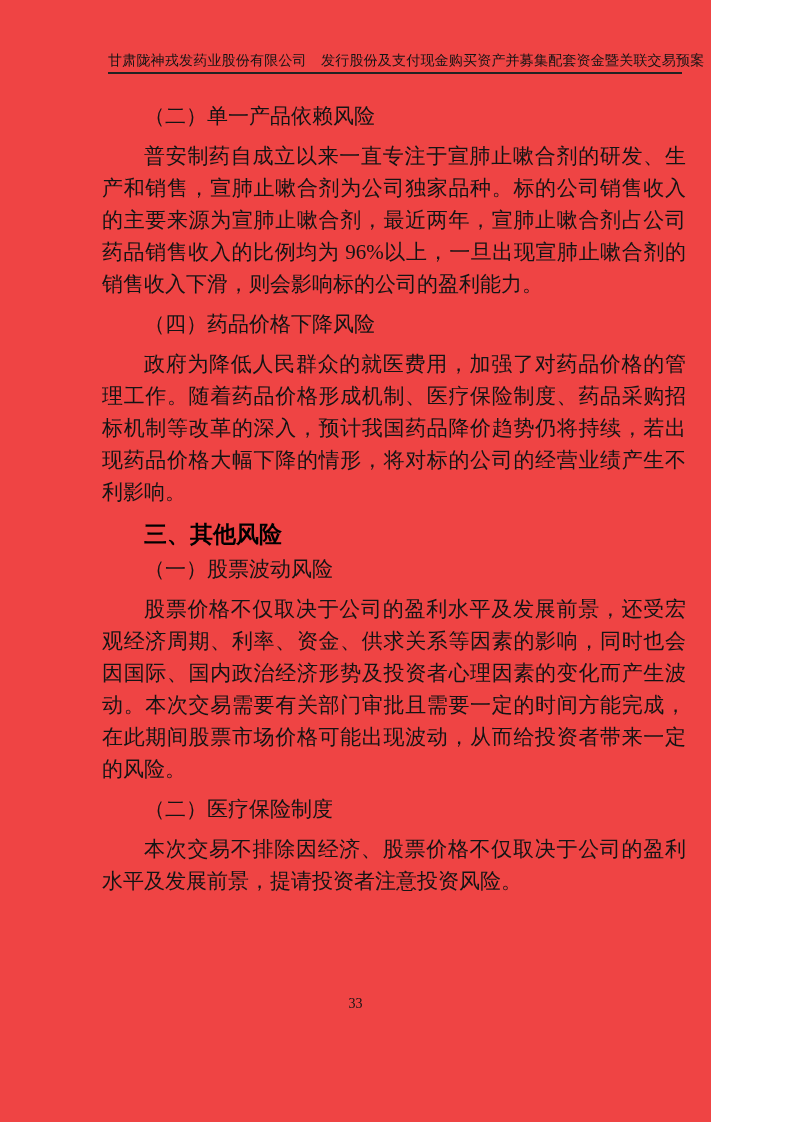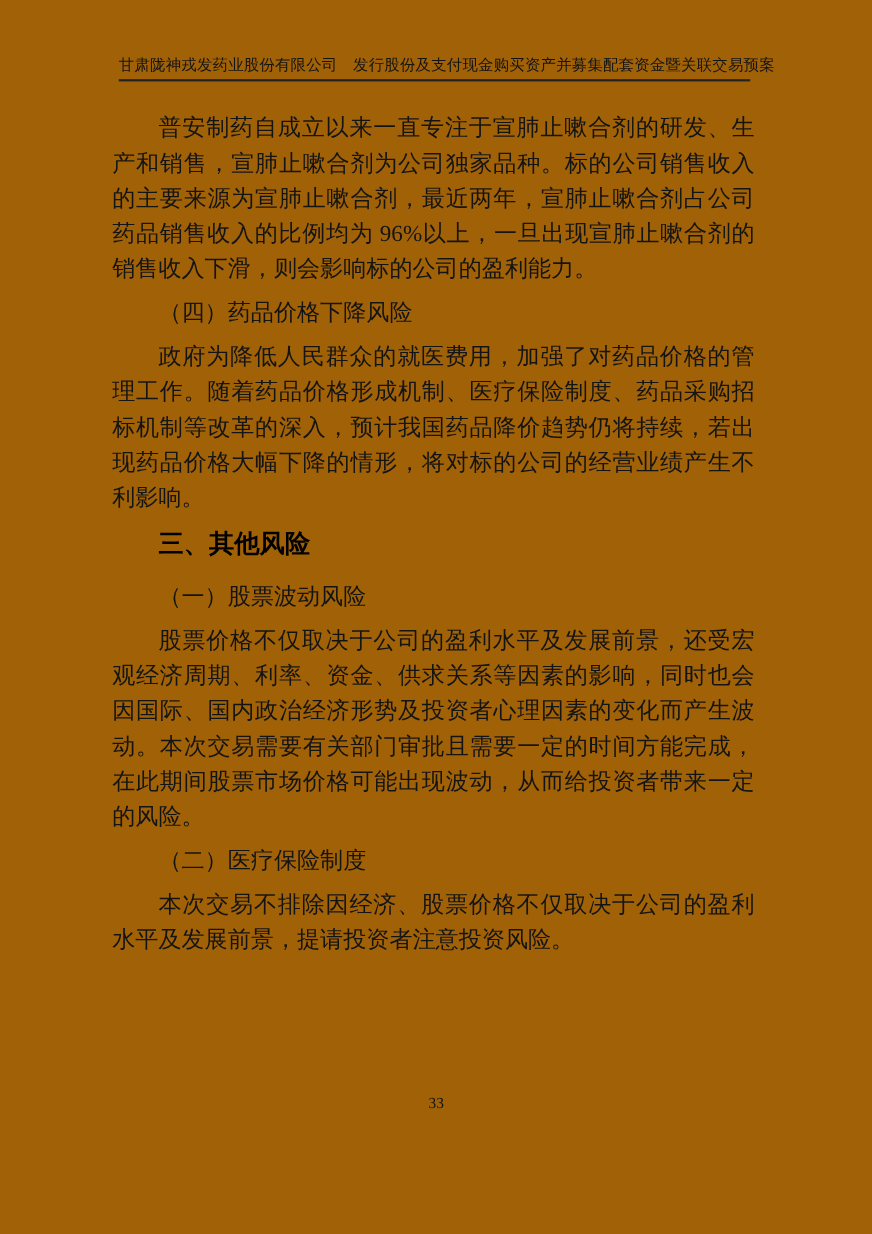--- a/index.html
+++ b/index.html
@@ -5,23 +5,23 @@
   * { margin: 0; padding: 0; box-sizing: border-box; }
   html, body { background: #ffffff; }
   body {
     width: 793px;
     height: 1122px;
     font-family: "Liberation Serif", "DejaVu Serif", serif;
     color: #141414;
   }
   .page {
     position: relative;
-    width: 793px;
+    width: 711px;
     height: 1122px;
-    background: #a16207;
+    background: #ef4444;
     overflow: hidden;
   }
   .doc-header {
     position: absolute;
     top: 52px;
     left: 108px;
     width: 574px;
     text-align: center;
     font-size: 14px;
     line-height: 17px;
@@ -49,21 +49,21 @@
     line-height: 32px;
     margin: 0 0 8px 0;
     text-align: justify;
     text-indent: 42px;
   }
   .chapter-heading {
     font-family: "Liberation Sans", "DejaVu Sans", sans-serif;
     font-size: 23px;
     font-weight: 700;
     line-height: 36px;
-    margin: 0 0 14px 0;
+    margin: 0 0 1px 0;
     text-indent: 42px;
     color: #000000;
   }
   .page-number {
     position: absolute;
     top: 996px;
     left: 0;
     width: 100%;
     text-align: center;
     font-size: 14px;
@@ -73,20 +73,21 @@
 </head>
 <body>
 
 <div class="page">
 
   <div class="doc-header">
     <span>甘肃陇神戎发药业股份有限公司　发行股份及支付现金购买资产并募集配套资金暨关联交易预案</span>
   </div>
 
   <div class="content">
+    <h3 class="sub-heading">（二）单一产品依赖风险</h3>
     <p class="paragraph">普安制药自成立以来一直专注于宣肺止嗽合剂的研发、生产和销售，宣肺止嗽合剂为公司独家品种。标的公司销售收入的主要来源为宣肺止嗽合剂，最近两年，宣肺止嗽合剂占公司药品销售收入的比例均为 96%以上，一旦出现宣肺止嗽合剂的销售收入下滑，则会影响标的公司的盈利能力。</p>
 
 
     <h3 class="sub-heading">（四）药品价格下降风险</h3>
     <p class="paragraph">政府为降低人民群众的就医费用，加强了对药品价格的管理工作。随着药品价格形成机制、医疗保险制度、药品采购招标机制等改革的深入，预计我国药品降价趋势仍将持续，若出现药品价格大幅下降的情形，将对标的公司的经营业绩产生不利影响。</p>
 
     <h2 class="chapter-heading">三、其他风险</h2>
 
     <h3 class="sub-heading">（一）股票波动风险</h3>
     <p class="paragraph">股票价格不仅取决于公司的盈利水平及发展前景，还受宏观经济周期、利率、资金、供求关系等因素的影响，同时也会因国际、国内政治经济形势及投资者心理因素的变化而产生波动。本次交易需要有关部门审批且需要一定的时间方能完成，在此期间股票市场价格可能出现波动，从而给投资者带来一定的风险。</p>

